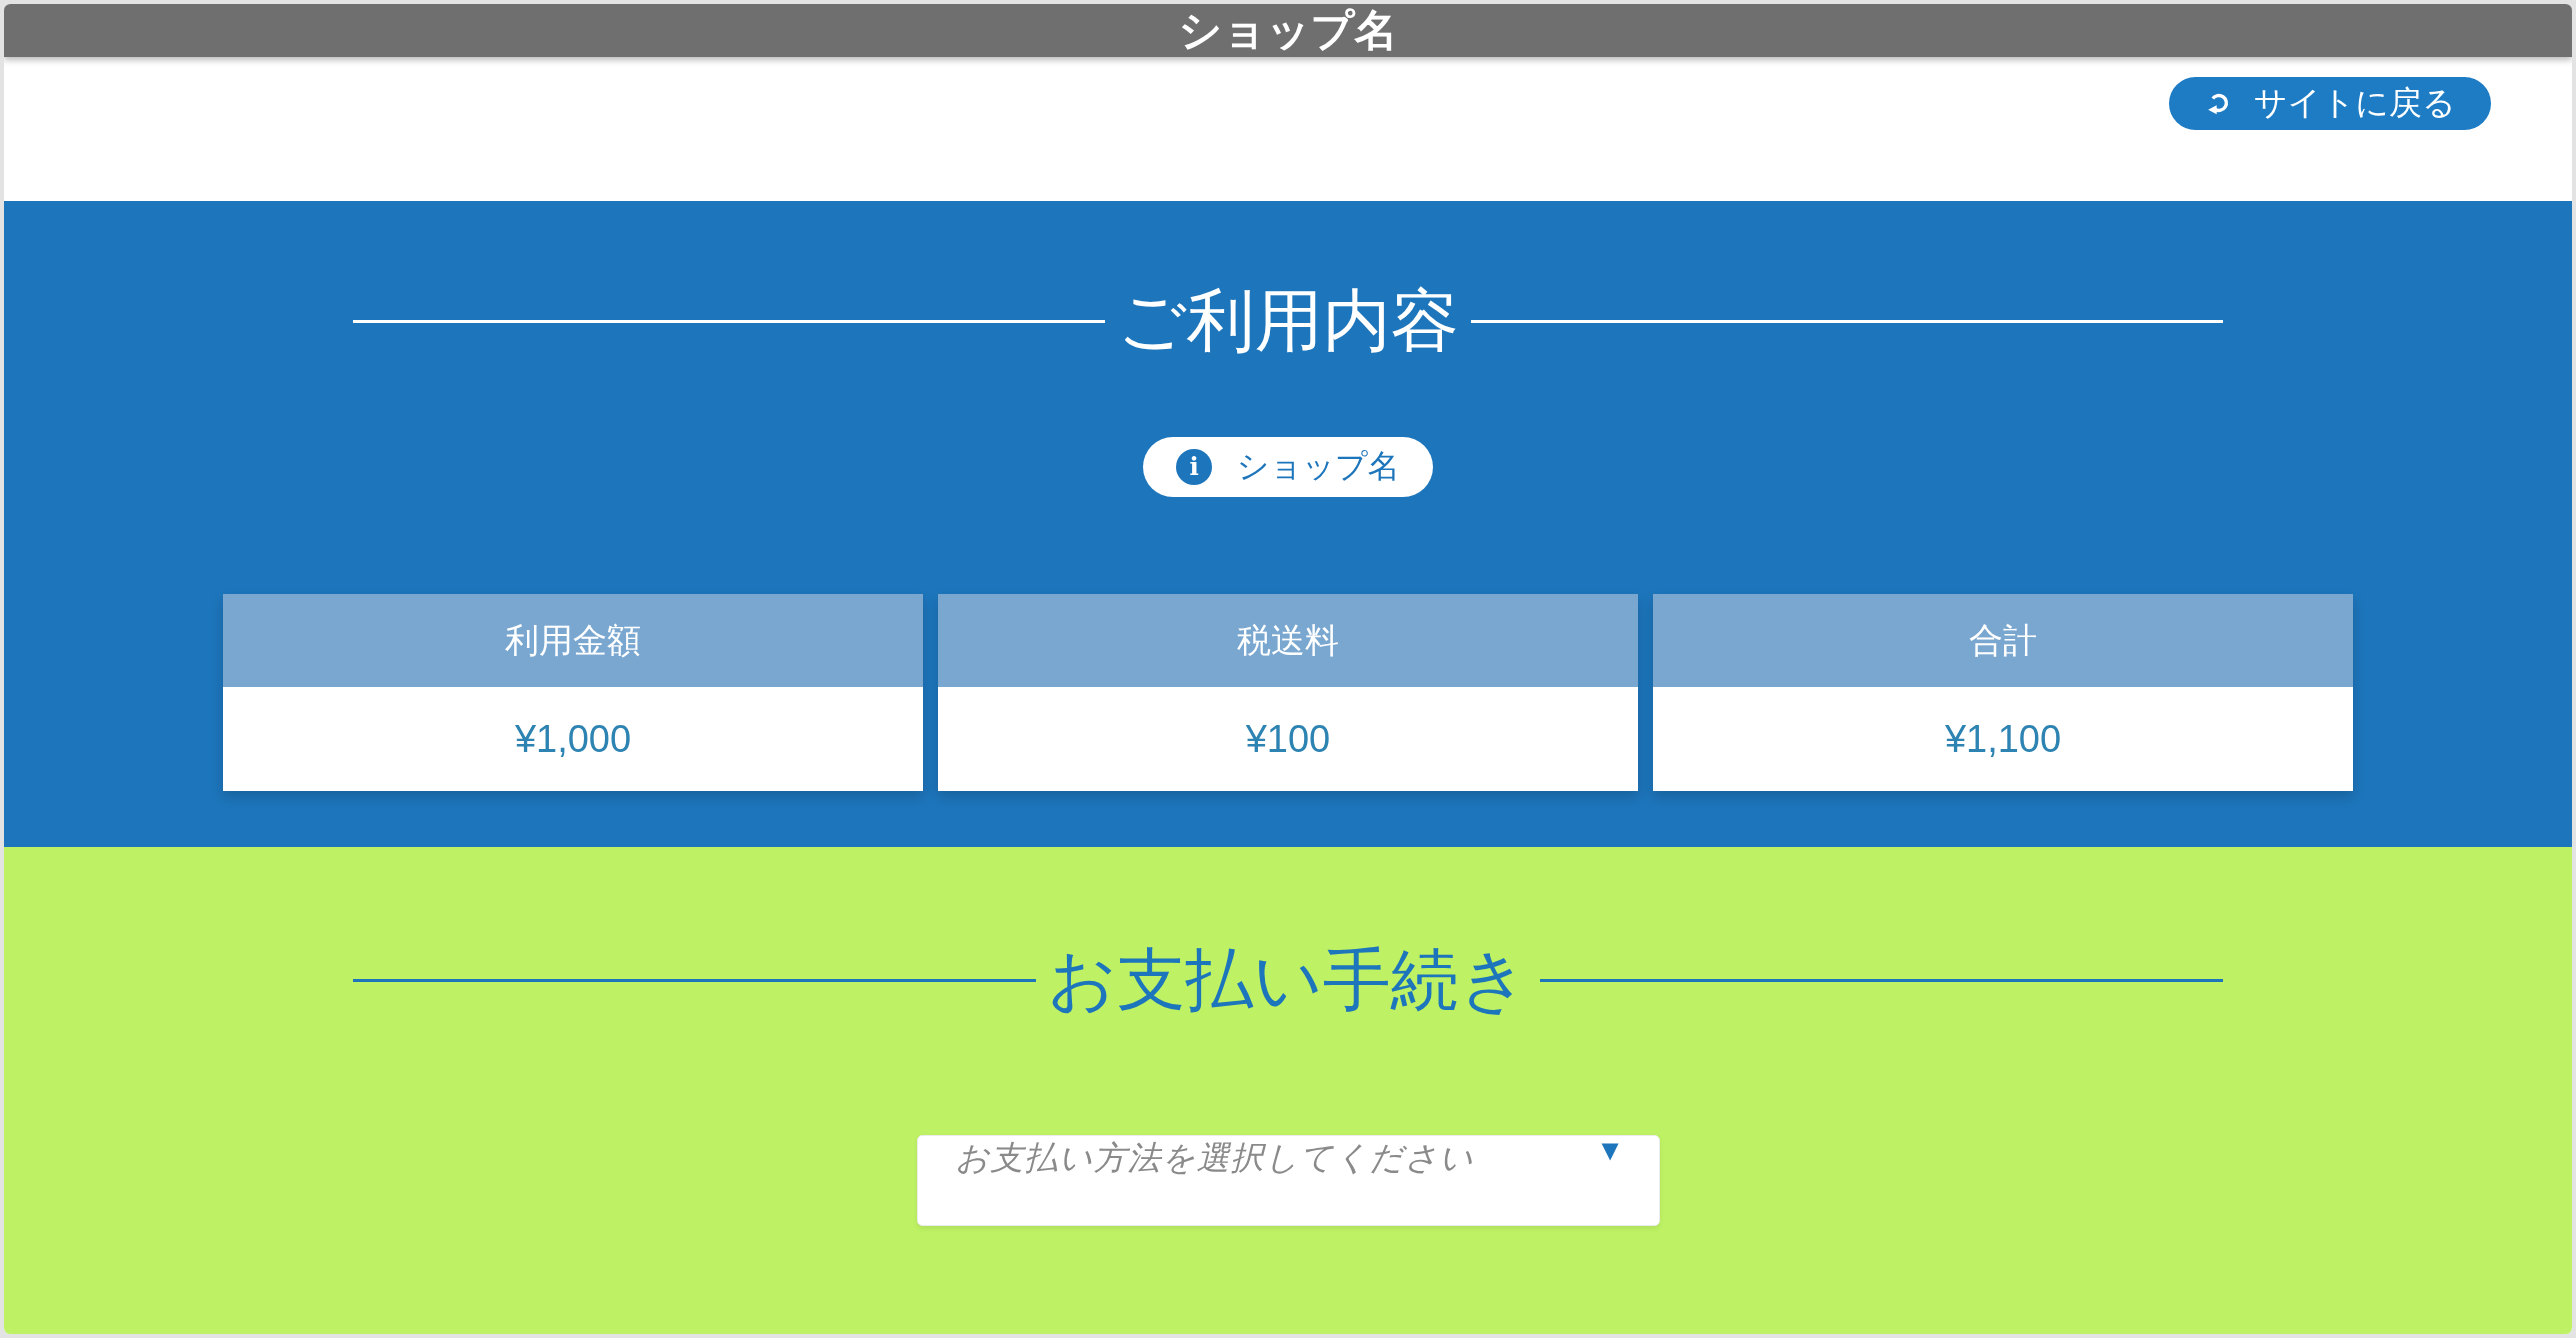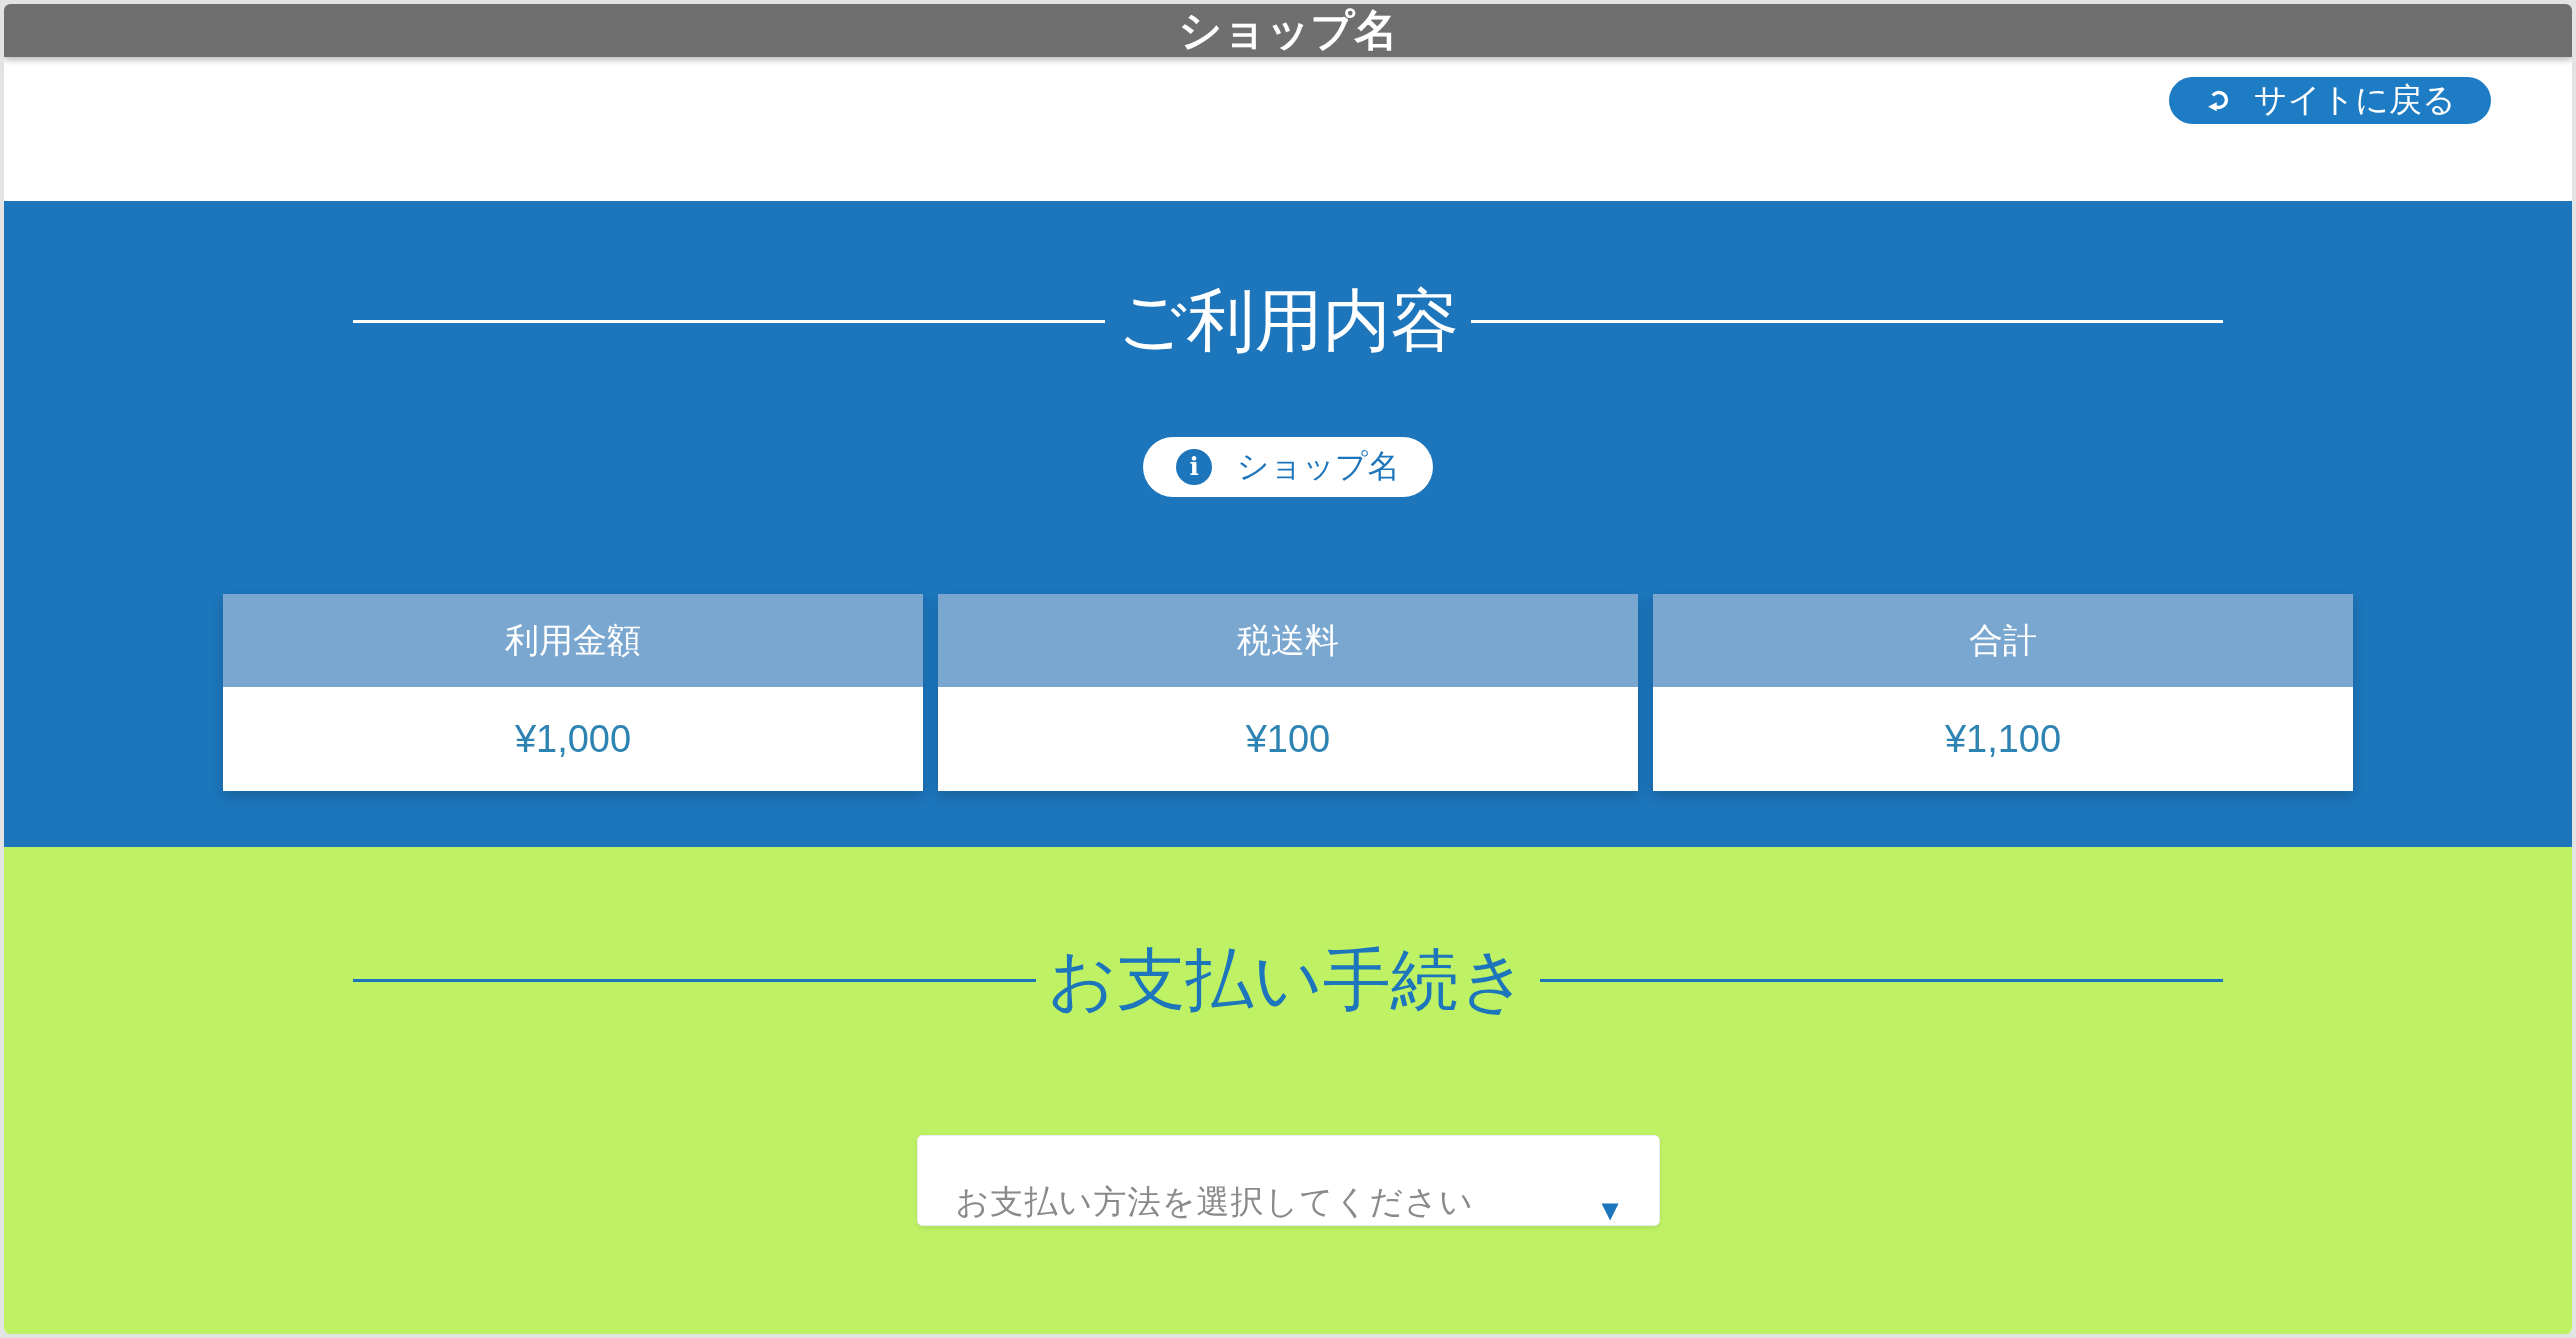--- a/index.html
+++ b/index.html
@@ -35,21 +35,21 @@
   }
 
   
   .whitebar {
     height:144px; flex:0 0 144px;
     background:#ffffff;
     position:relative; z-index:2;
   }
   .back-button {
     position:absolute; top:20px; right:81px;
-    height:47px;
+    height:53px;
     padding:16px 35px;
     border-radius:32px;
     background:#1d7cc4;
     color:#ffffff;
     font-size:33px;
     display:flex; align-items:center; gap:19px;
     cursor:pointer;
     border:none;
   }
   .back-button svg { width:31px; height:31px; display:block; }
@@ -127,23 +127,24 @@
   .light-section .section-heading .rule { background:#1d75bb; }
 
   .method-select {
     margin-top:109px;
     width:743px; height:91px;
     background:#ffffff;
     border:1.6px solid #ececec;
     border-radius:5.3px;
     box-sizing:border-box;
     box-shadow:0 2.1px 5.3px rgba(0,0,0,0.07);
-    display:flex; align-items:flex-end;
+    display:flex; align-items:flex-start;
     padding:0 34px 0 38px;
     cursor:pointer;
+    font-style:italic;
   }
   .method-select .placeholder {
     flex:1;
     color:#8a8a8a;
     font-size:33px;
     letter-spacing:1.1px;
     white-space:nowrap;
     overflow:hidden;
   }
   .method-select .caret {

